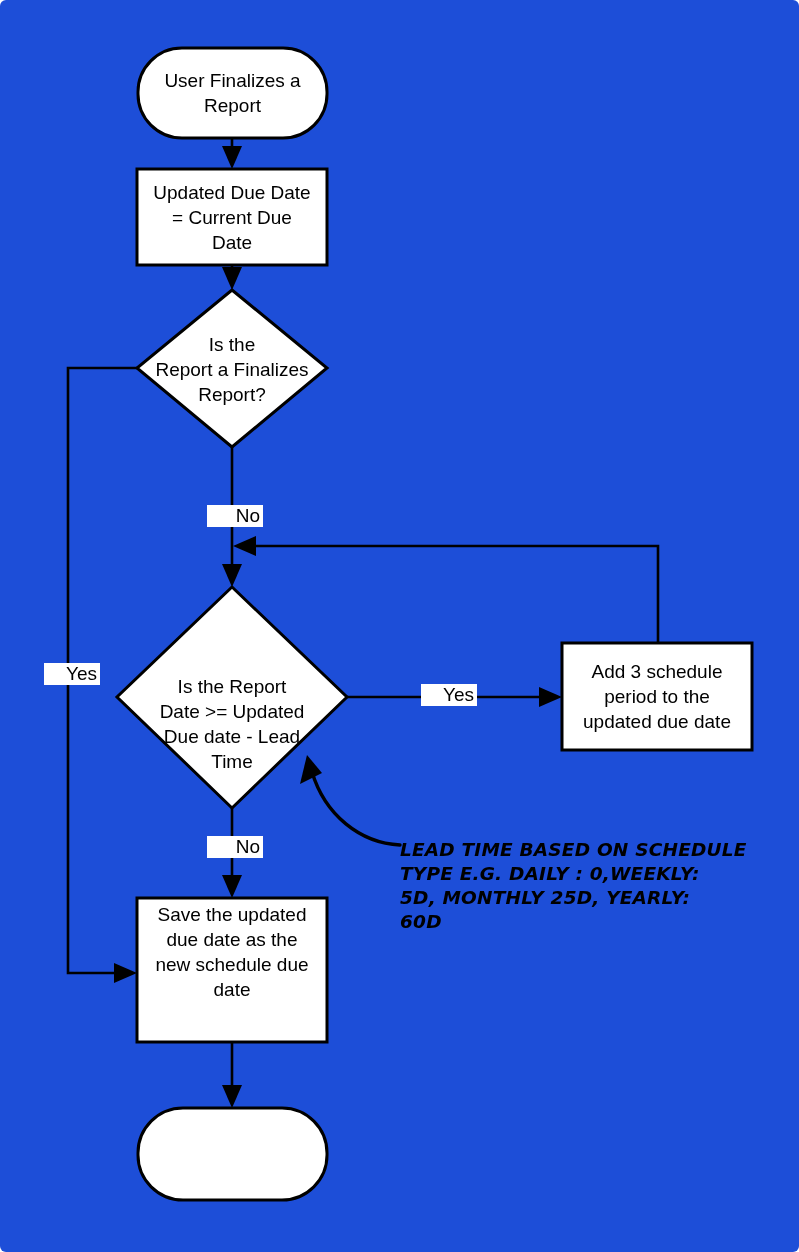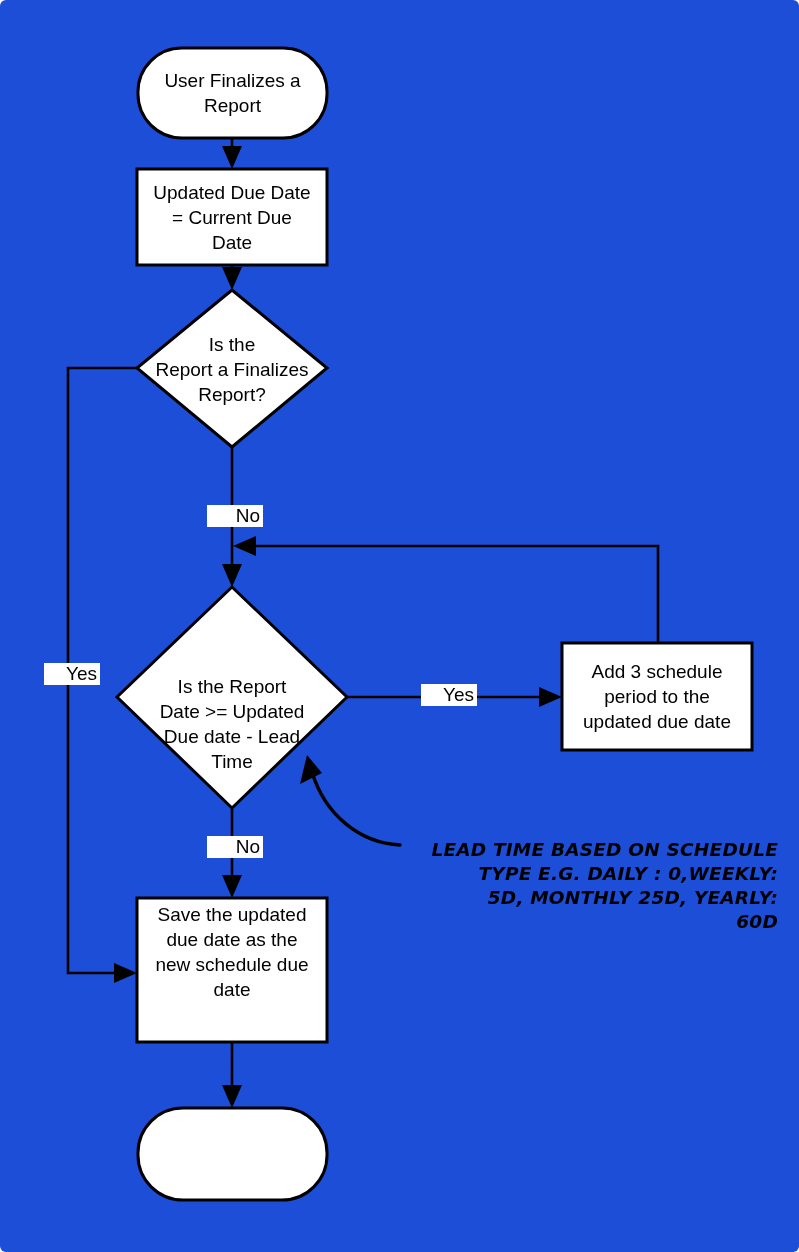--- a/index.html
+++ b/index.html
@@ -71,21 +71,21 @@
   }
   .annotation-text {
     position: absolute;
     font-family: "DejaVu Sans", sans-serif;
     font-style: italic;
     font-weight: bold;
     font-size: 18.5px;
     line-height: 24px;
     letter-spacing: 0.2px;
     color: #000000;
-    text-align: right;
+    text-align: left;
     white-space: pre-line;
   }
 </style>
 </head>
 <body>
 
 <div id="canvas">
 
   <svg id="flow-svg" viewBox="0 0 799 1252">
 

